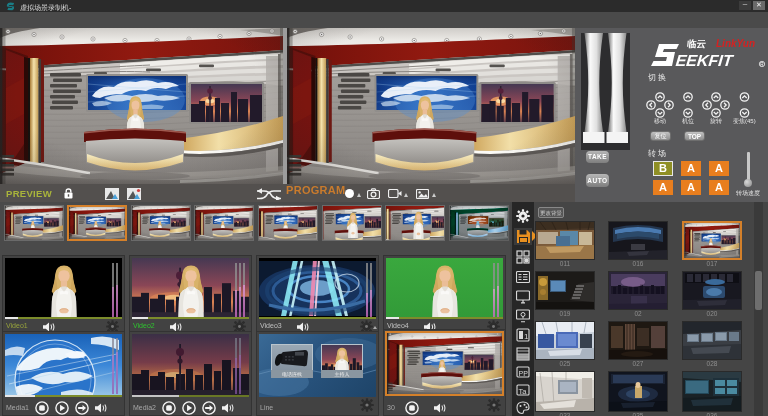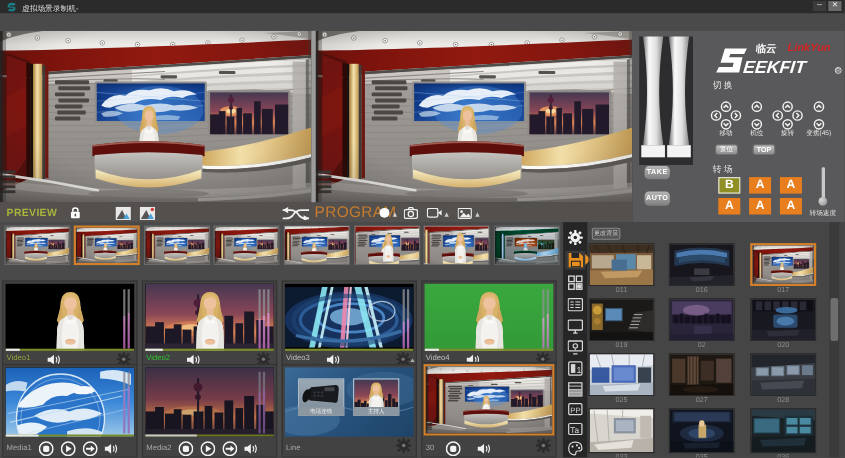--- a/index.html
+++ b/index.html
@@ -694,21 +694,21 @@
         <circle cx="11.5" cy="2.5" r="1.6" fill="#d04040"></circle>
     </svg>
     <svg class="abs" style="left:256px;top:3.5px" width="26" height="12" viewBox="0 0 26 12">
       <g stroke="#f0f0f0" stroke-width="1.6" fill="none">
         <path d="M25,3 L18,3 Q13,3 10,8 Q8,10.5 4,10.5 L1,10.5"></path>
         <path d="M1,3 L8,3 Q13,3 16,8 Q18,10.5 22,10.5 L25,10.5"></path>
       </g>
       <path d="M6,0.2 L1,3 L6,5.8 Z" fill="#f0f0f0"></path>
       <path d="M20,7.7 L25,10.5 L20,13.3 Z" fill="#f0f0f0"></path>
     </svg>
-    <div class="abs" style="left:286px;top:0;color:#c97b2d;font-size:14px;font-weight:normal;letter-spacing:0.3px;">PROGRAM</div>
+    <div class="abs" style="left:286px;top:0;color:#c97b2d;font-size:11px;font-weight:bold;letter-spacing:0.3px;">PROGRAM</div>
     <div class="abs" style="left:345px;top:5px;width:9px;height:9px;border-radius:50%;background:#fff;"></div>
     <div class="abs" style="left:357px;top:9px;width:0;height:0;border-left:2.5px solid transparent;border-right:2.5px solid transparent;border-bottom:4px solid #ccc;"></div>
     <svg class="abs" style="left:367px;top:4px" width="13" height="11" viewBox="0 0 13 11">
       <rect x="0.5" y="2.5" width="12" height="8" rx="1.5" fill="none" stroke="#f0f0f0" stroke-width="1.2"></rect>
       <path d="M4,2.5 L5,0.8 L8,0.8 L9,2.5" fill="none" stroke="#f0f0f0" stroke-width="1.2"></path>
       <circle cx="6.5" cy="6.5" r="2.4" fill="none" stroke="#f0f0f0" stroke-width="1.2"></circle>
     </svg>
     <svg class="abs" style="left:388px;top:5px" width="14" height="9" viewBox="0 0 14 9">
       <rect x="0.5" y="0.5" width="9.5" height="8" rx="1.5" fill="none" stroke="#f0f0f0" stroke-width="1.2"></rect>
       <path d="M10,4.5 L13.5,2 V7 Z" fill="#f0f0f0"></path>

